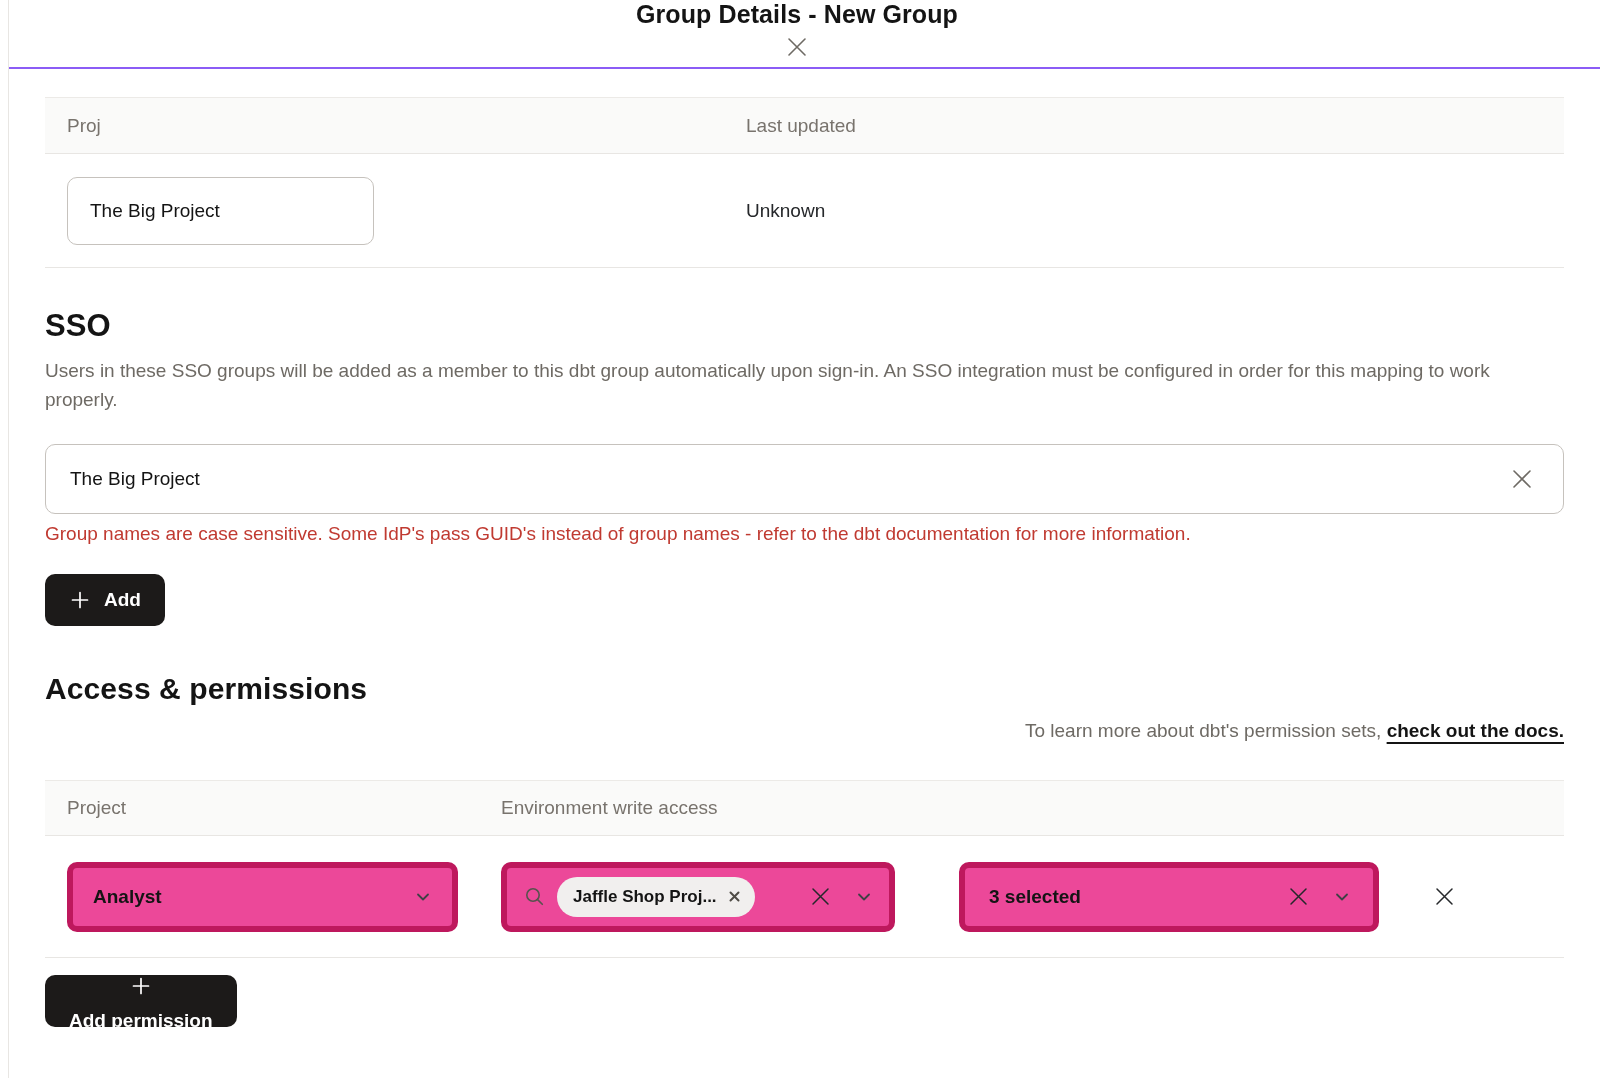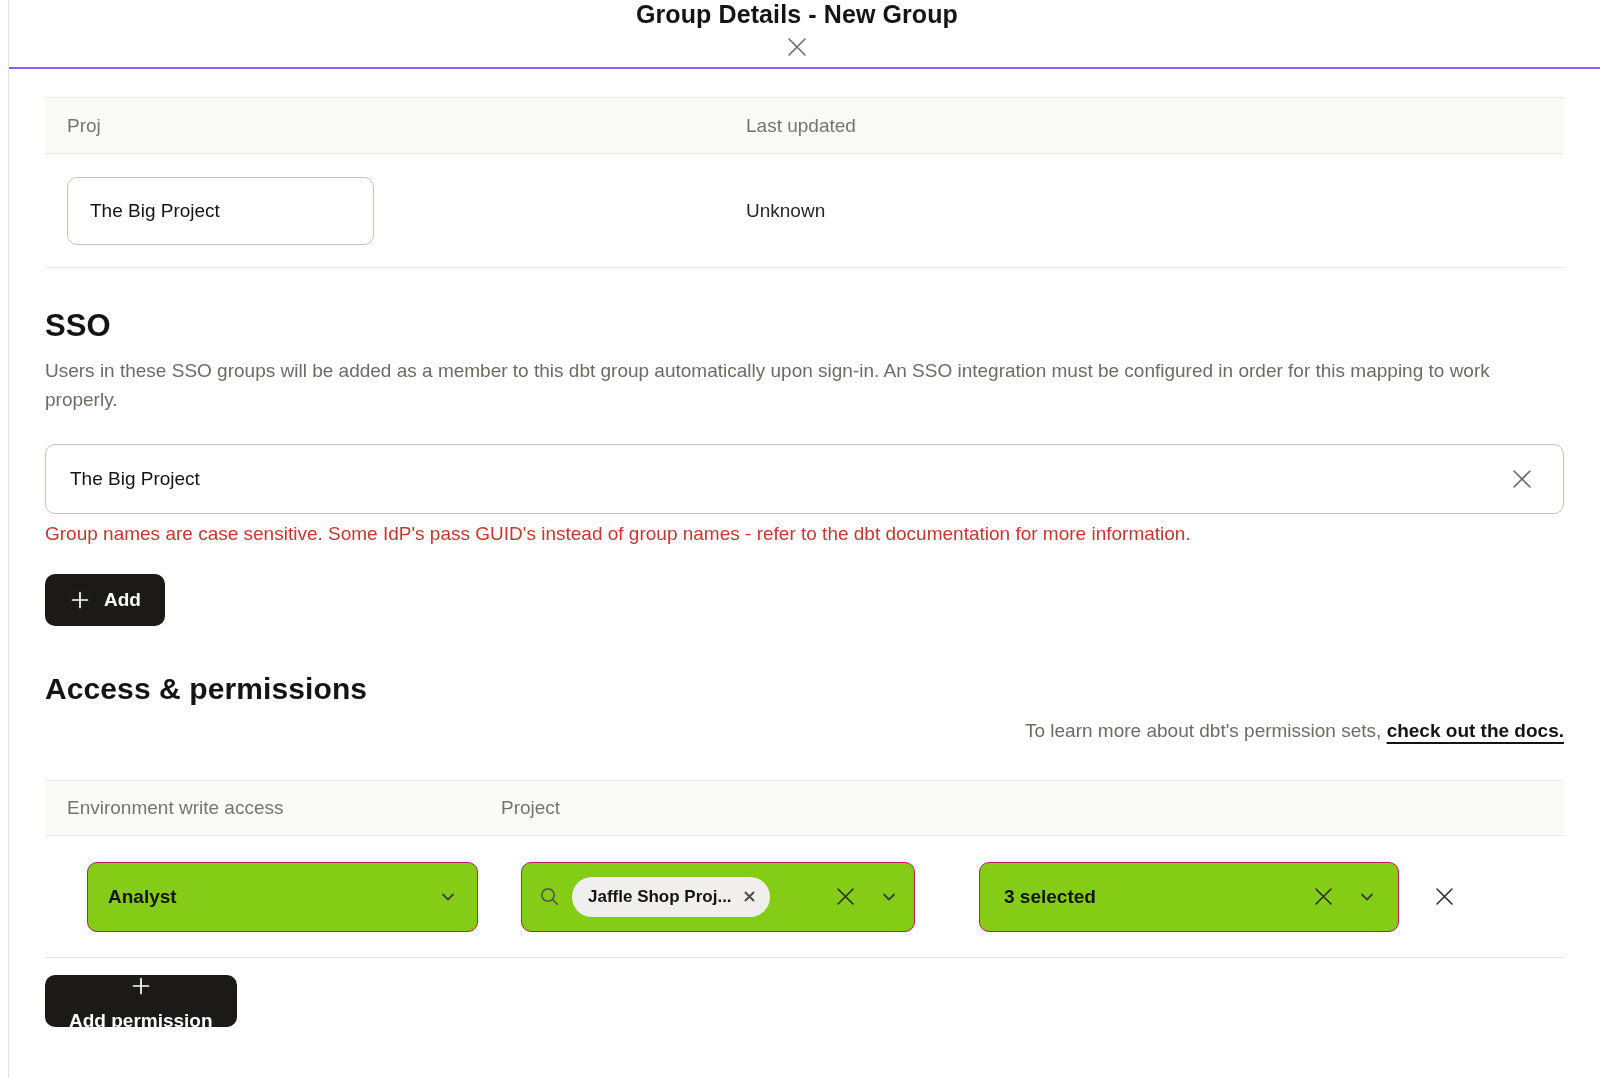--- a/index.html
+++ b/index.html
@@ -135,26 +135,25 @@
   }
   .perm-table .t-head { height: 56px; }
   .perm-table .t-row {
     height: 122px;
     border-bottom: 1px solid #e8e6e3;
     align-items: center;
   }
   .perm-table .td { padding-left: 22px; }
   .select {
     height: 70px;
-    border: 1px solid #be185d;
+    border: 6px solid #be185d;
     border-radius: 10px;
-    background: #84cc16;
+    background: #ec4899;
     display: flex; align-items: center;
     cursor: pointer;
-    margin-left: 20px;
   }
   .select-permission { width: 391px; padding: 0 20px; }
   .select-project { width: 394px; padding: 0 16px 0 16px; }
   .select-env { width: 420px; padding: 0 22px 0 24px; }
   .select .label { flex: 1; font-size: 19px; font-weight: 700; color: #141414; }
   .tag {
     display: inline-flex; align-items: center; gap: 11px;
     height: 40px;
     margin-left: 10px;
     padding: 0 14px 0 16px;
@@ -227,22 +226,22 @@
       </span>
       <span>Add</span>
     </button>
 
     
     <div class="section-heading access-heading">Access &amp; permissions</div>
     <div class="docs-line"><span>To learn more about dbt's permission sets, </span><a class="docs-link">check out the docs.</a></div>
 
     <div class="perm-table">
       <div class="t-head">
+        <div class="th">Project</div>
         <div class="th">Environment write access</div>
-        <div class="th">Project</div>
         <div class="th"></div>
       </div>
 
       <div class="t-row">
 
         <div class="td">
           <div class="select select-permission">
             <span class="label">Analyst</span>
             <span>
               <svg width="18" height="18" viewBox="0 0 18 18">

